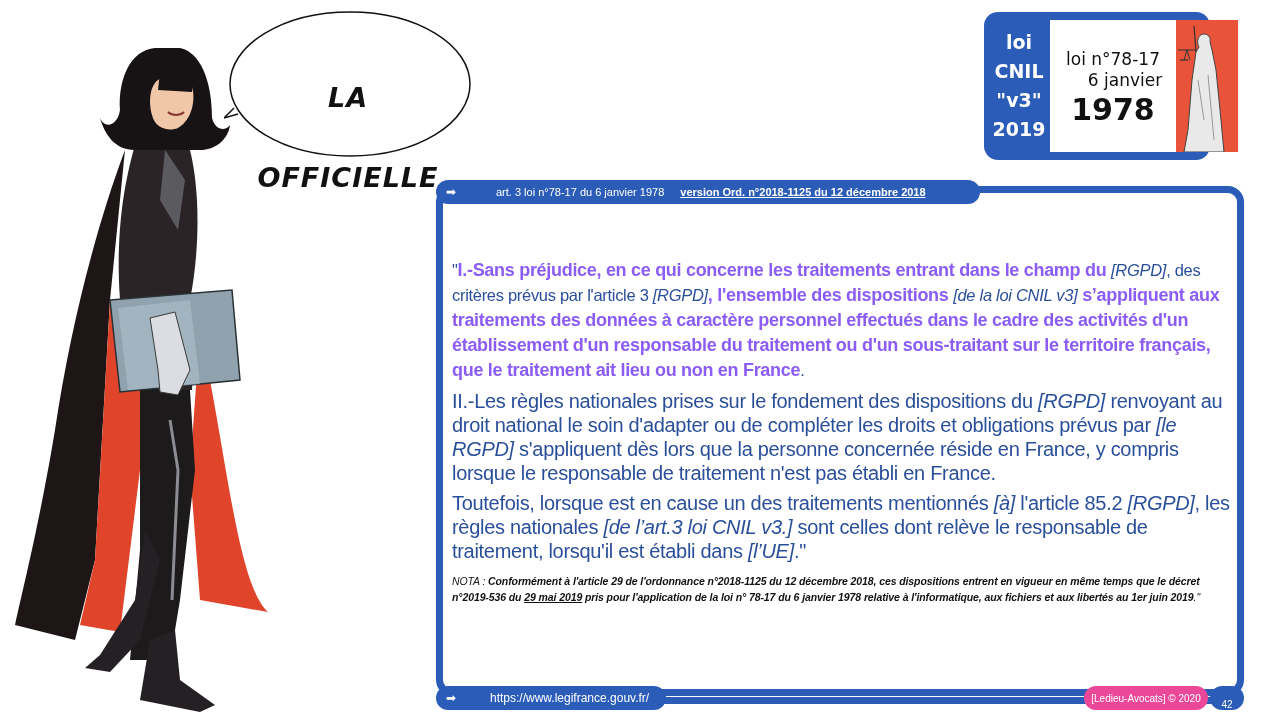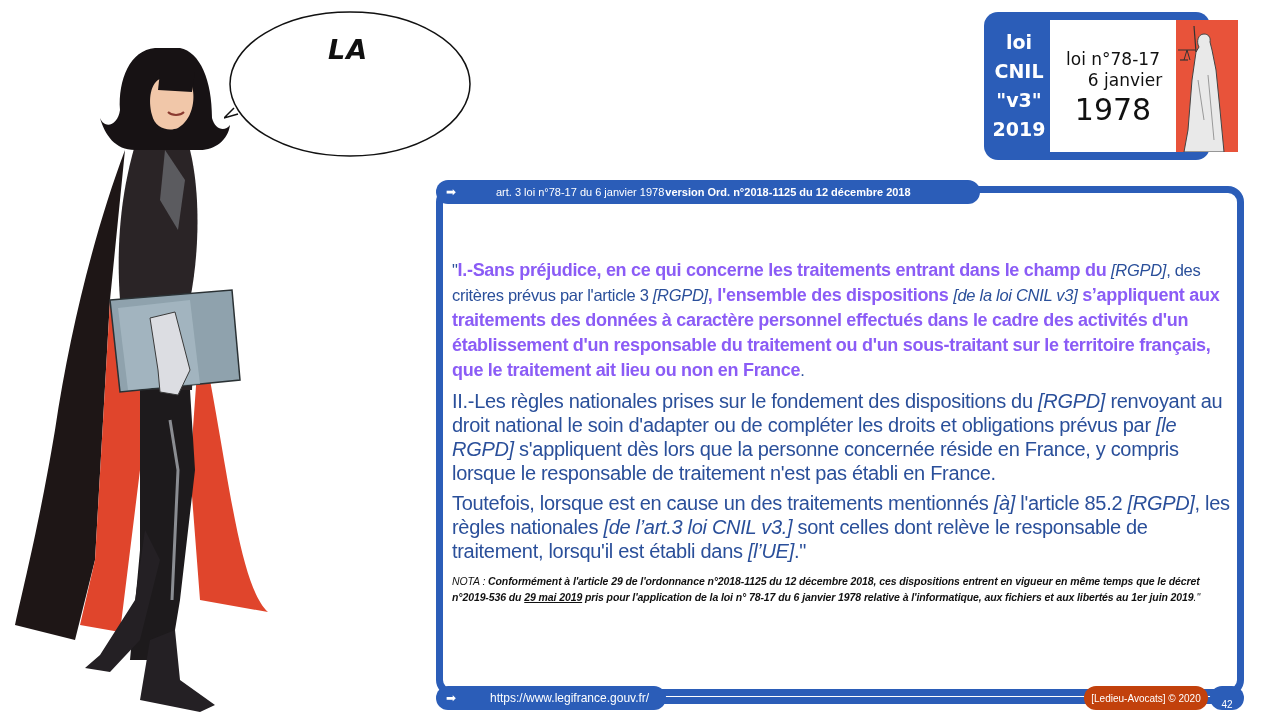--- a/index.html
+++ b/index.html
@@ -12,21 +12,21 @@
   
   .bubble {
     position: absolute; left: 224px; top: 8px; width: 248px; height: 152px;
   }
   .bubble svg { position: absolute; left: 0; top: 0; }
   .bubble-text {
     position: absolute; left: 0; top: 26px; width: 248px; text-align: center;
     font-family: "DejaVu Sans", sans-serif; font-weight: bold; font-style: italic;
     font-size: 27px; line-height: 32px; color: #111; letter-spacing: 1px;
   }
-  .bubble-text div { display: block; }
+  .bubble-text div { display: block; margin-top: 48px; }
 
   
   .badge {
     position: absolute; left: 984px; top: 12px; width: 226px; height: 148px;
     background: #2b5db8; border-radius: 14px;
   }
   .badge-left {
     position: absolute; left: 4px; top: 6px; width: 62px; height: 136px;
     display: flex; flex-direction: column; justify-content: center; align-items: center;
     color: #fff; font-weight: bold; font-size: 19px; line-height: 29px; text-align: center;
@@ -39,48 +39,48 @@
   .badge-card .red {
     position: absolute; right: 0; top: 0; width: 62px; height: 132px; background: #e8533a;
   }
   .badge-card .statue { position: absolute; right: 2px; top: 0; }
   .badge-text {
     position: absolute; left: 0; top: 28px; width: 126px; text-align: center; color: #111;
     font-family: "DejaVu Sans", sans-serif;
   }
   .badge-text .l1 { font-size: 17px; line-height: 22px; }
   .badge-text .l2 { font-size: 17px; line-height: 20px; padding-left: 24px; }
-  .badge-text .l3 { font-size: 30px; line-height: 40px; font-weight: normal; }
+  .badge-text .l3 { font-size: 30px; line-height: 40px; font-weight: bold; }
 
   
   .frame {
     position: absolute; left: 436px; top: 186px; width: 808px; height: 510px;
     border: 7px solid #2b5db8; border-radius: 16px; background: #fff;
   }
   .tab-top {
     position: absolute; left: 436px; top: 180px; width: 544px; height: 24px;
     background: #2b5db8; border-radius: 12px; color: #fff;
     display: flex; align-items: center; font-size: 11px; padding-left: 10px;
     font-family: "Liberation Sans", sans-serif;
   }
   .tab-top .arrow { width: 18px; font-size: 12px; margin-right: 32px; }
-  .tab-top .bold { font-weight: bold; margin-left: 1px; }
+  .tab-top .bold { font-weight: bold; margin-left: 16px; text-decoration: underline; }
 
   .tab-bottom {
     position: absolute; left: 436px; top: 686px; width: 230px; height: 24px;
     background: #2b5db8; border-radius: 12px; color: #fff;
     display: flex; align-items: center; font-size: 12px; padding-left: 10px;
   }
   .tab-bottom .arrow { width: 18px; font-size: 12px; margin-right: 26px; }
   .bottom-bar {
     position: absolute; left: 640px; top: 697px; width: 600px; height: 7px; background: #2b5db8;
   }
   .tab-copy {
     position: absolute; left: 1084px; top: 686px; width: 124px; height: 24px;
-    background: #c2410c; border-radius: 12px; color: #fff;
+    background: #ec4899; border-radius: 12px; color: #fff;
     font-size: 10px; display: flex; align-items: center; justify-content: center;
   }
   .tab-page {
     position: absolute; left: 1210px; top: 686px; width: 34px; height: 24px;
     background: #2b5db8; border-radius: 12px; color: #fff;
     font-size: 10px; display: flex; align-items: flex-end; justify-content: center;
   }
 
   
   .content {
@@ -131,20 +131,21 @@
   <path d="M168 112 C172 116 180 116 184 112" stroke="#8a3a30" stroke-width="2" fill="none"></path>
 </svg>
 
 <div class="bubble">
   <svg width="248" height="152" viewBox="0 0 248 152">
     <ellipse cx="126" cy="76" rx="120" ry="72" fill="#fff" stroke="#111" stroke-width="1.5"></ellipse>
     <path d="M10 100 L0 110 L14 106" fill="#fff" stroke="#111" stroke-width="1.5"></path>
   </svg>
   <div class="bubble-text">
     <div>LA</div>
+    <div>OFFICIELLE</div>
   </div>
 </div>
 
 <div class="badge">
   <div class="badge-left">
     <div>loi</div>
     <div>CNIL</div>
     <div>"v3"</div>
     <div>2019</div>
   </div>

